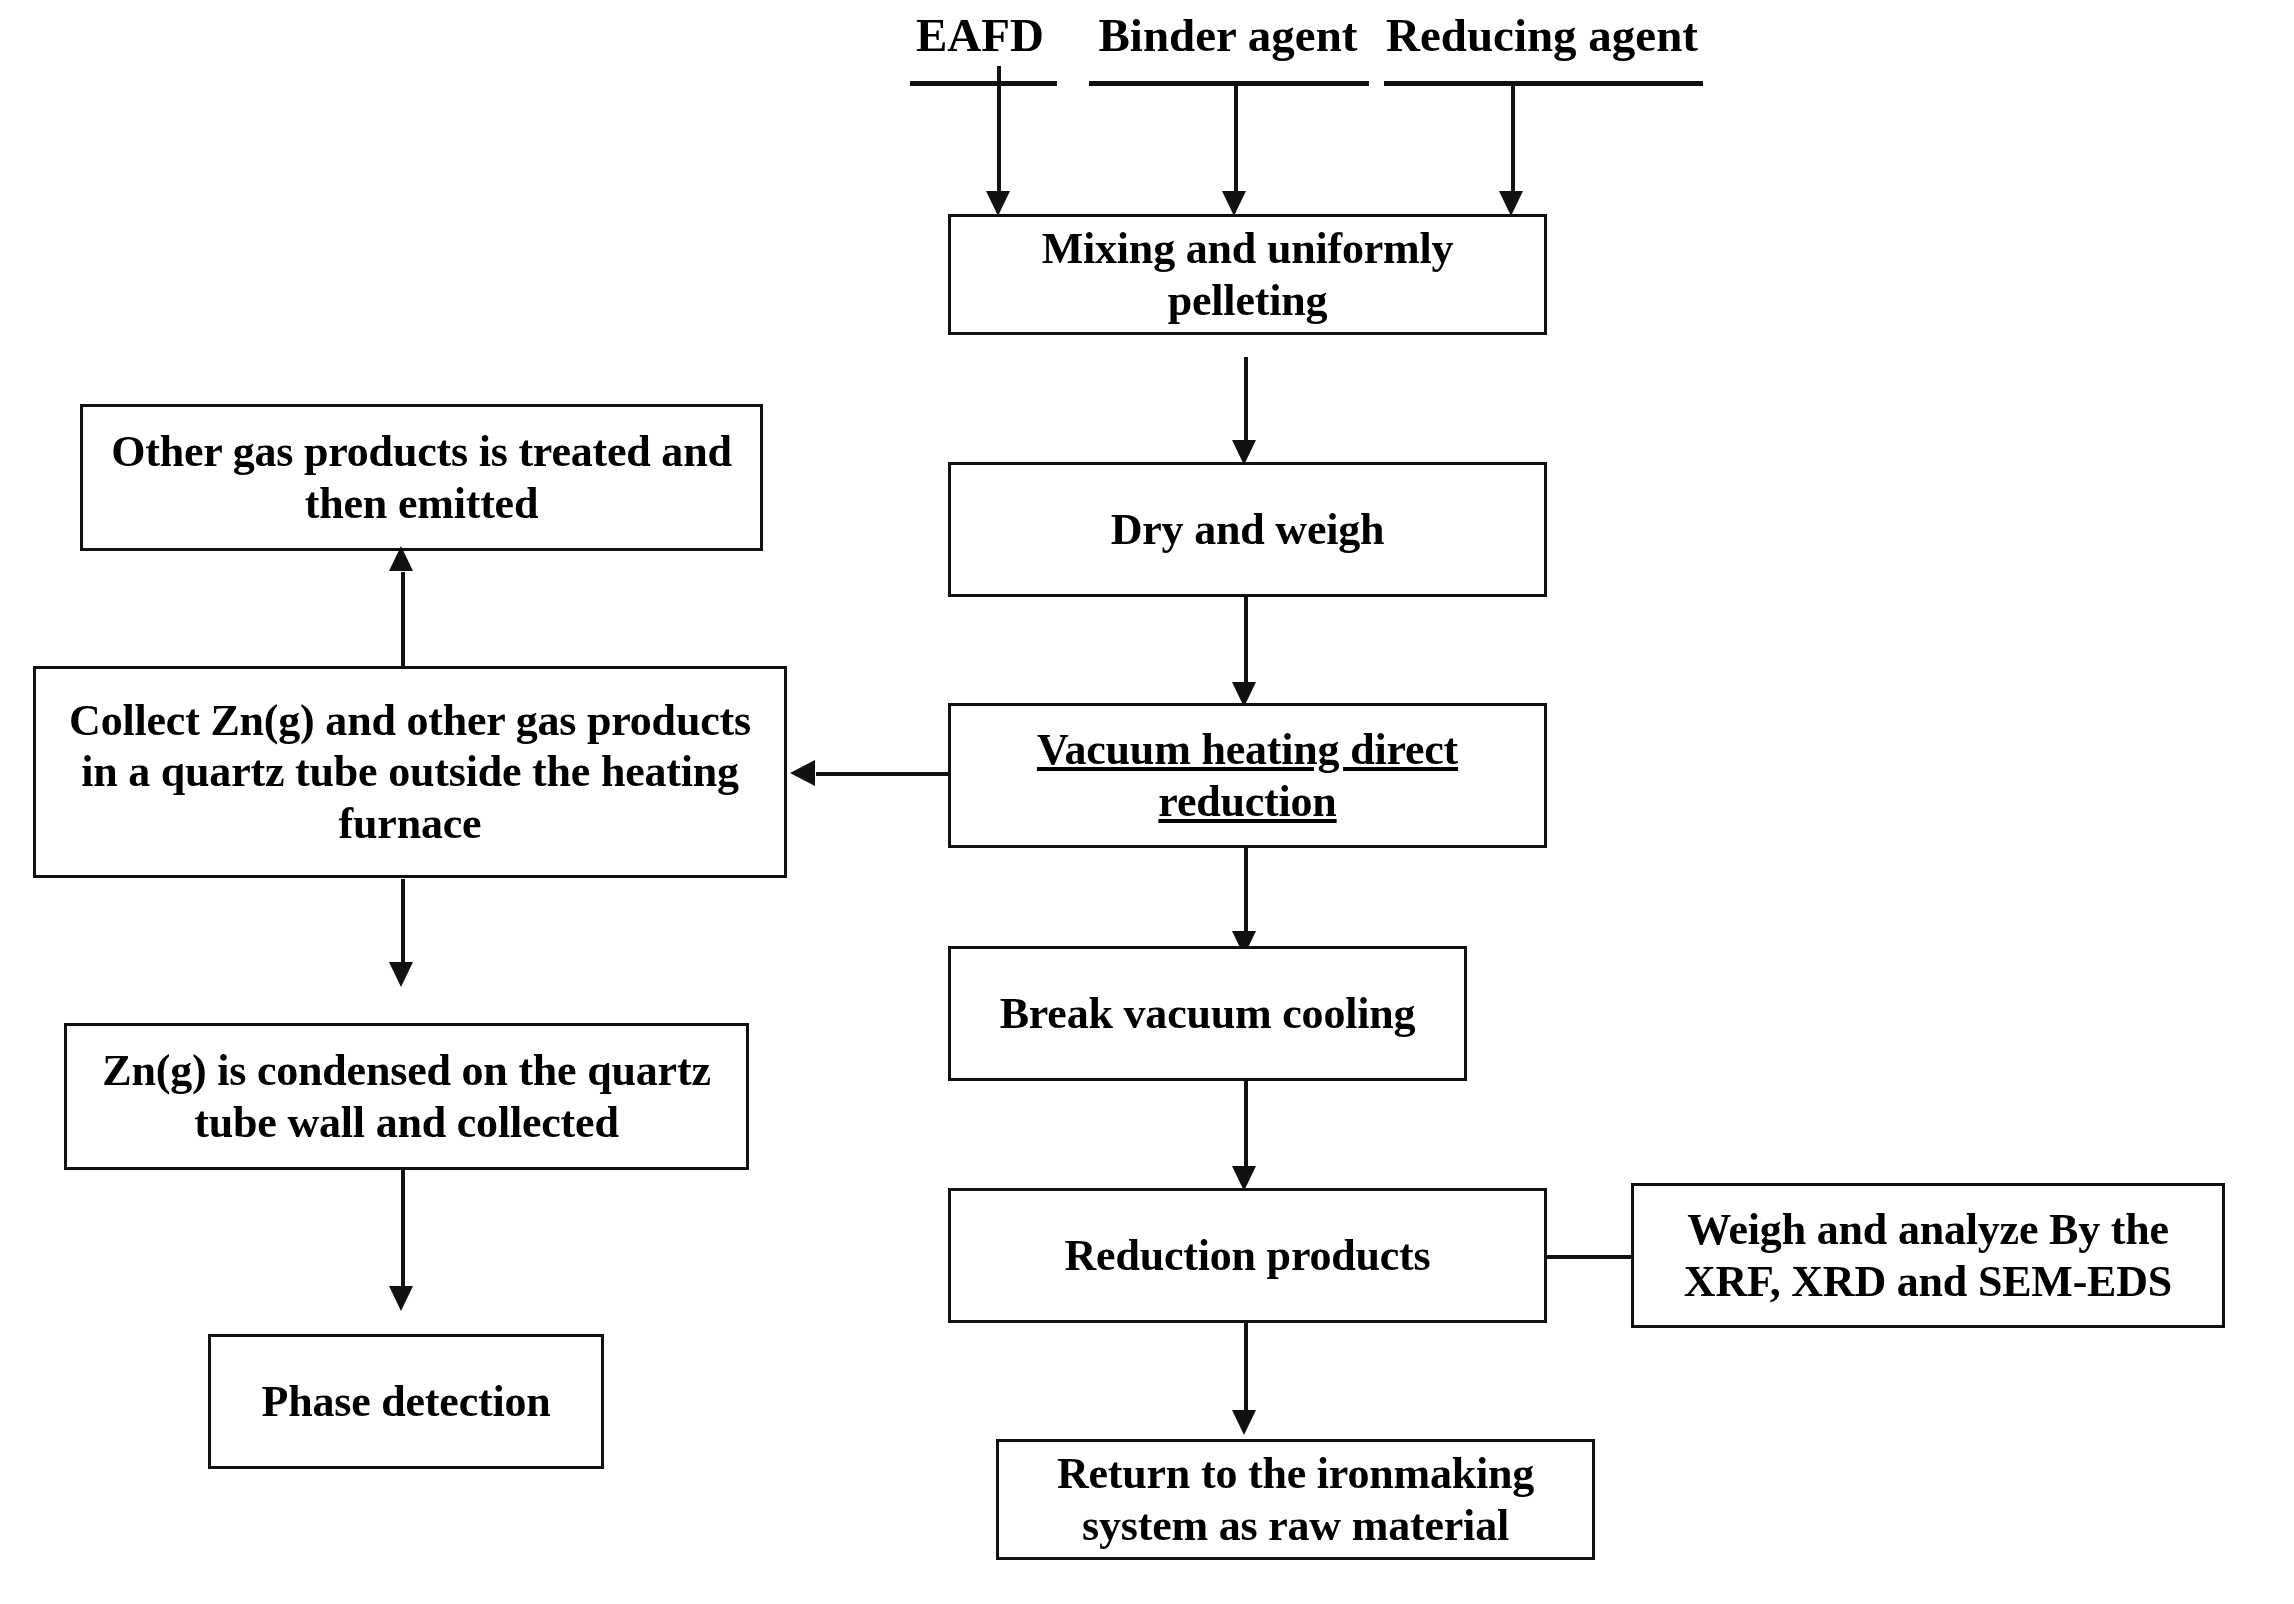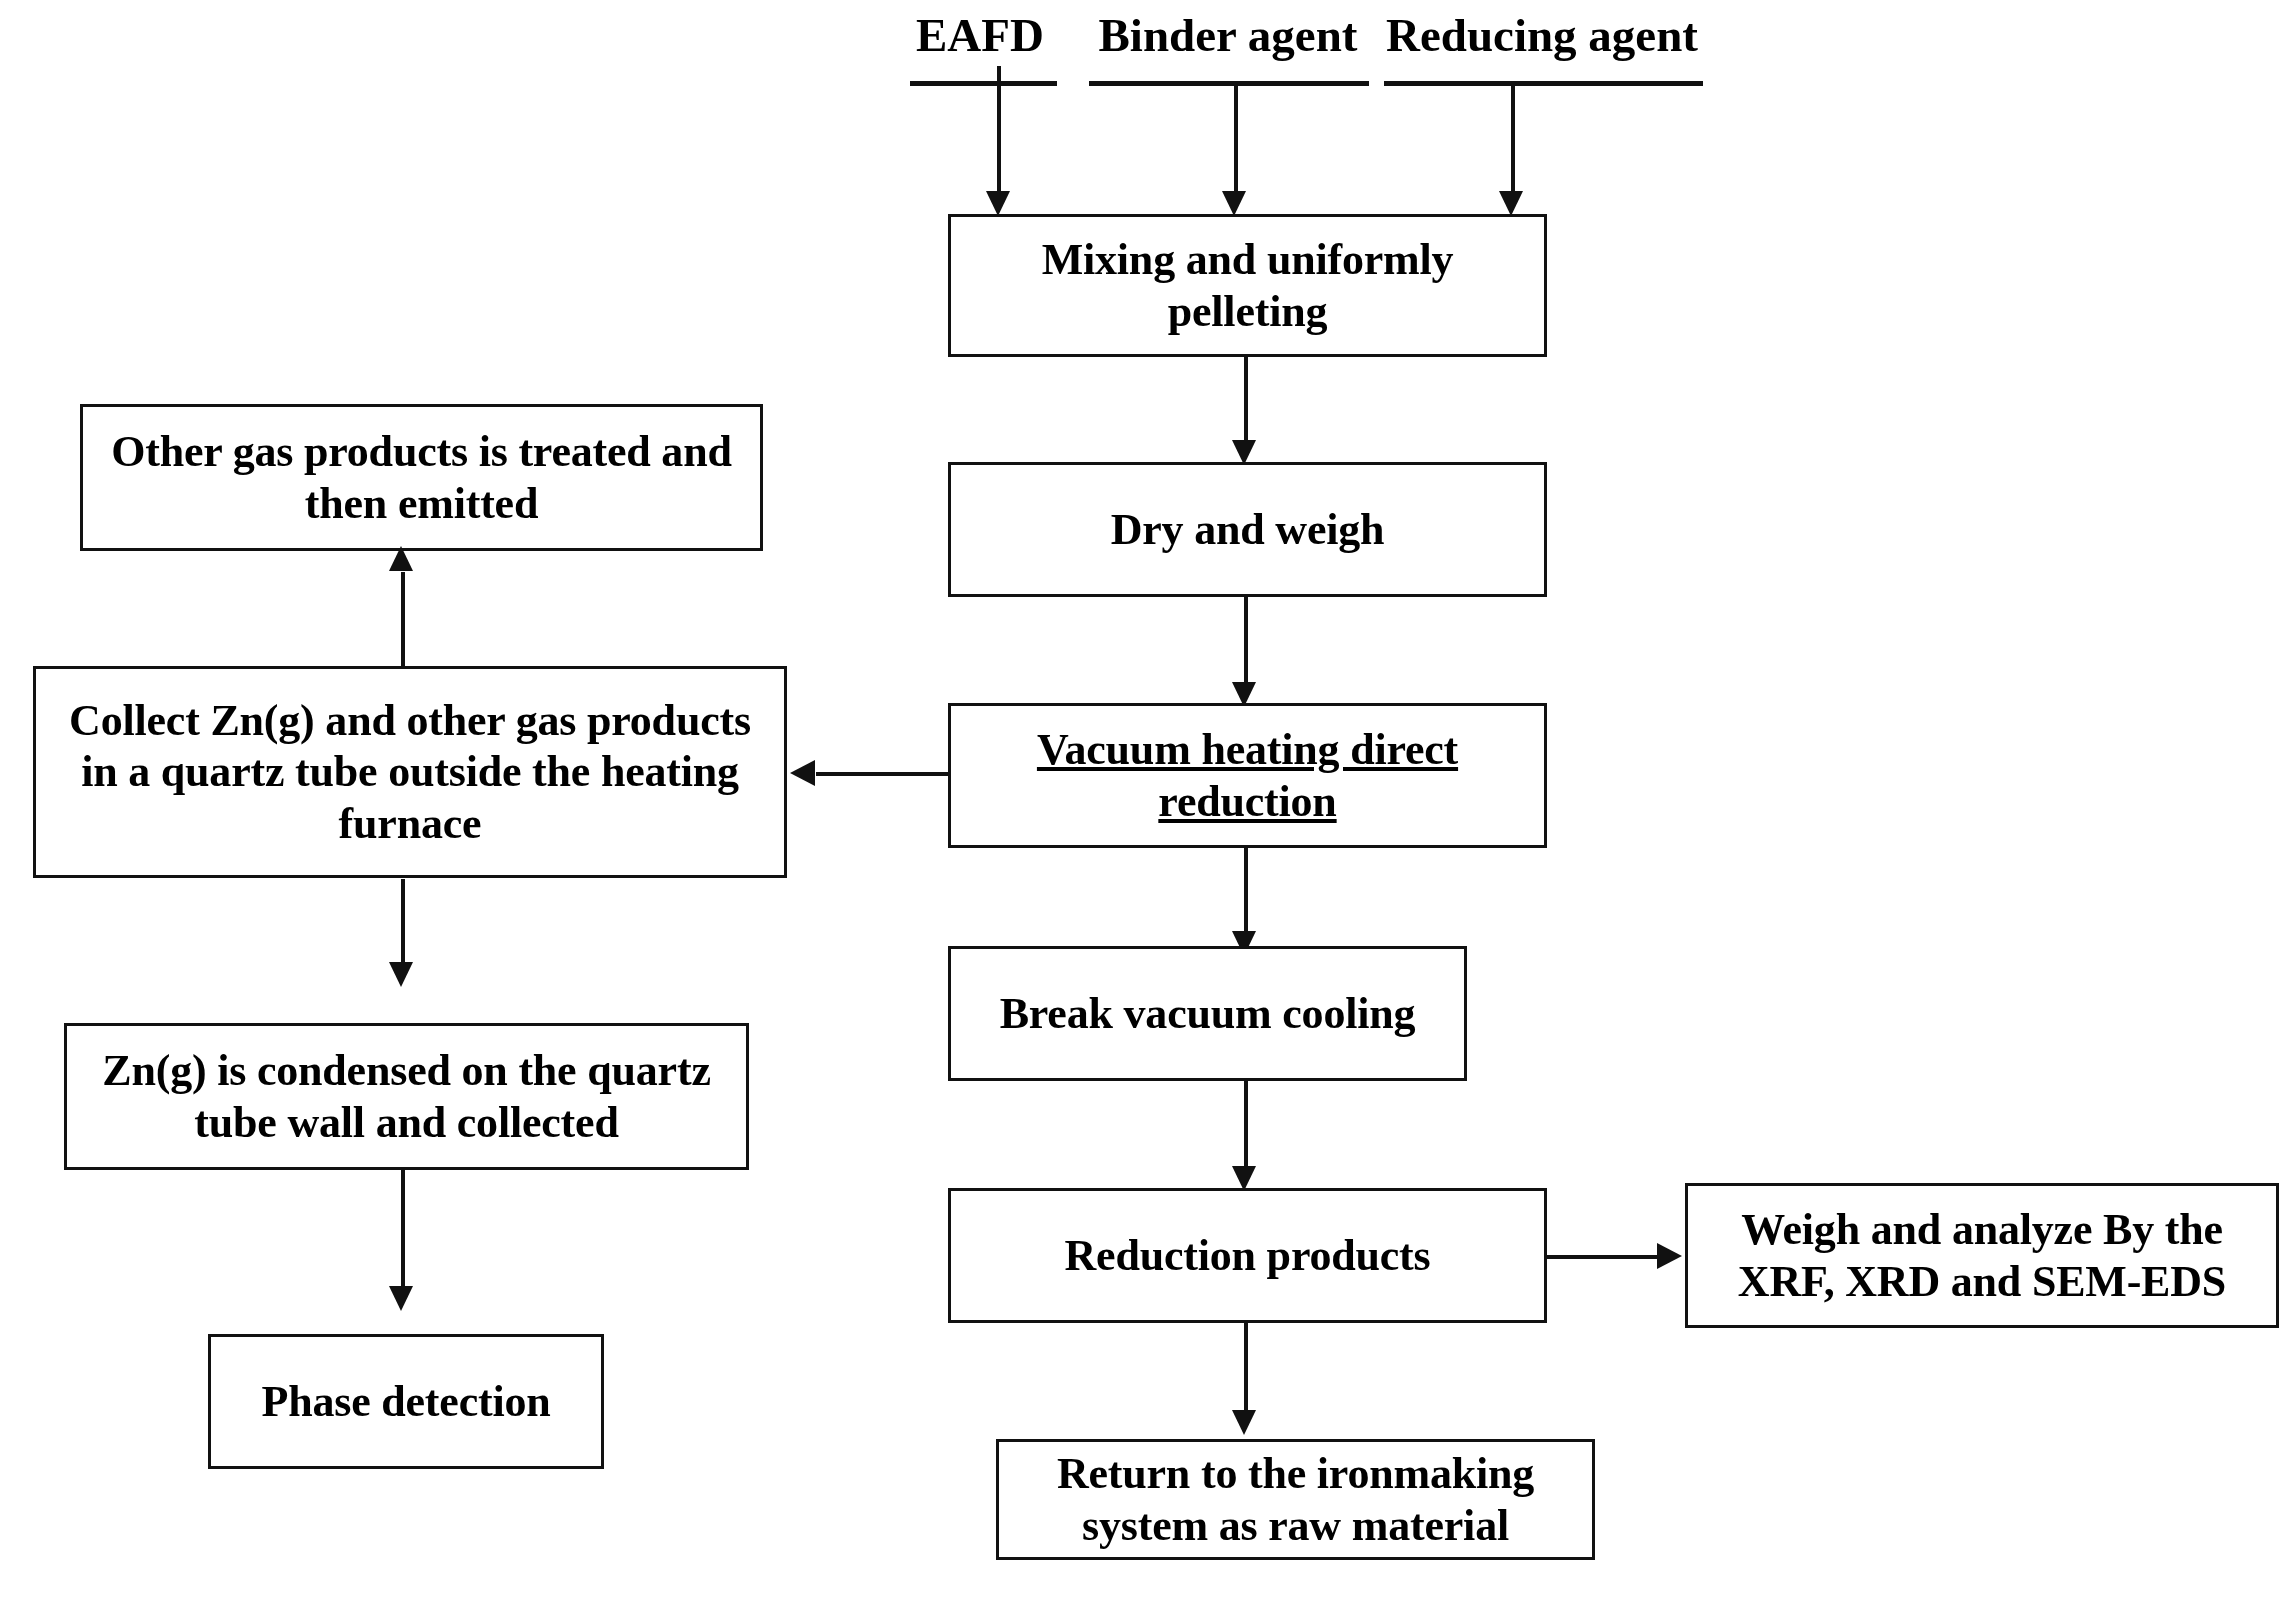--- a/index.html
+++ b/index.html
@@ -47,21 +47,21 @@
 
   <div class="vline" style="left:997px;top:66px;height:135px;"></div>
   <div class="arrowdown" style="left:986px;top:191px;"></div>
 
   <div class="vline" style="left:1234px;top:81px;height:120px;"></div>
   <div class="arrowdown" style="left:1222px;top:191px;"></div>
 
   <div class="vline" style="left:1511px;top:81px;height:120px;"></div>
   <div class="arrowdown" style="left:1499px;top:191px;"></div>
 
-  <div class="node" style="left:948px;top:214px;width:599px;height:143px;">
+  <div class="node" style="left:948px;top:214px;width:599px;height:121px;">
     <span>Mixing and uniformly pelleting</span>
   </div>
 
   <div class="vline" style="left:1244px;top:357px;height:93px;"></div>
   <div class="arrowdown" style="left:1232px;top:440px;"></div>
 
   <div class="node" style="left:948px;top:462px;width:599px;height:135px;">
     <span>Dry and weigh</span>
   </div>
 
@@ -89,21 +89,21 @@
   <div class="vline" style="left:1244px;top:1323px;height:97px;"></div>
   <div class="arrowdown" style="left:1232px;top:1410px;"></div>
 
   <div class="node" style="left:996px;top:1439px;width:599px;height:121px;">
     <span>Return to the ironmaking system as raw material</span>
   </div>
 
   <div class="hline" style="left:1547px;top:1255px;width:116px;"></div>
   <div class="arrowright" style="left:1657px;top:1243px;"></div>
 
-  <div class="node" style="left:1685px;top:1183px;width:594px;height:145px;justify-content:flex-end;">
+  <div class="node" style="left:1631px;top:1183px;width:594px;height:145px;justify-content:flex-end;">
     <span>Weigh and analyze By the XRF, XRD and SEM-EDS</span>
   </div>
 
   <div class="hline" style="left:816px;top:772px;width:133px;"></div>
   <div class="arrowleft" style="left:790px;top:760px;"></div>
 
   <div class="node" style="left:80px;top:404px;width:683px;height:147px;">
     <span>Other gas products is treated and then emitted</span>
   </div>
 

